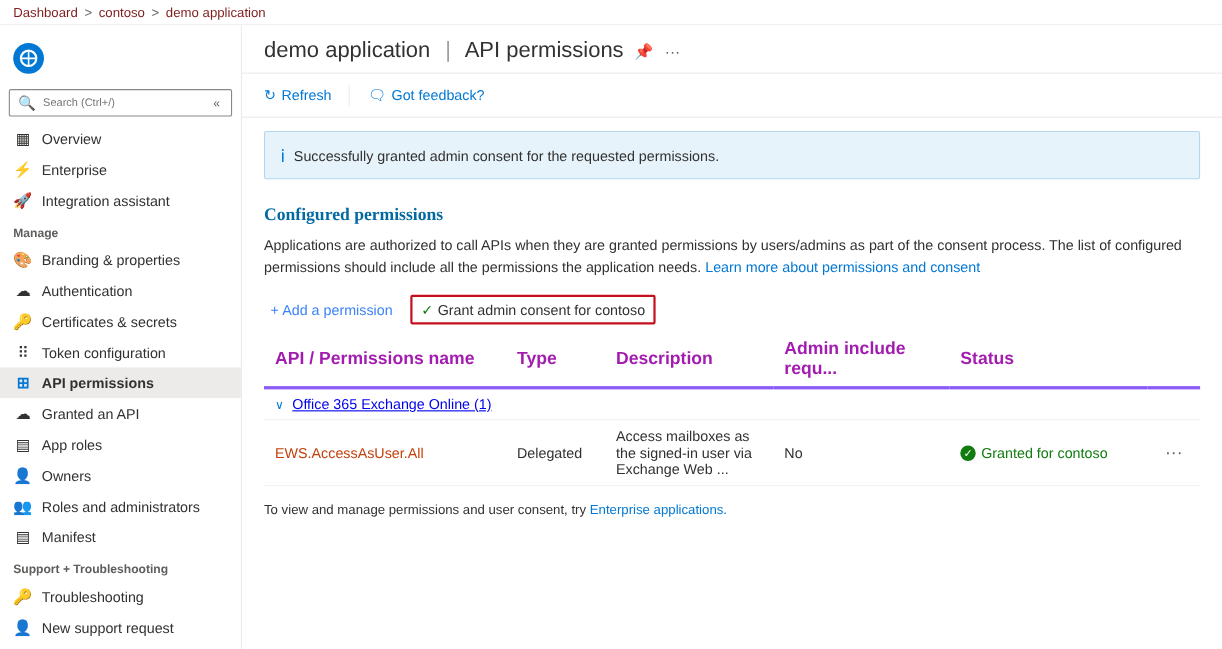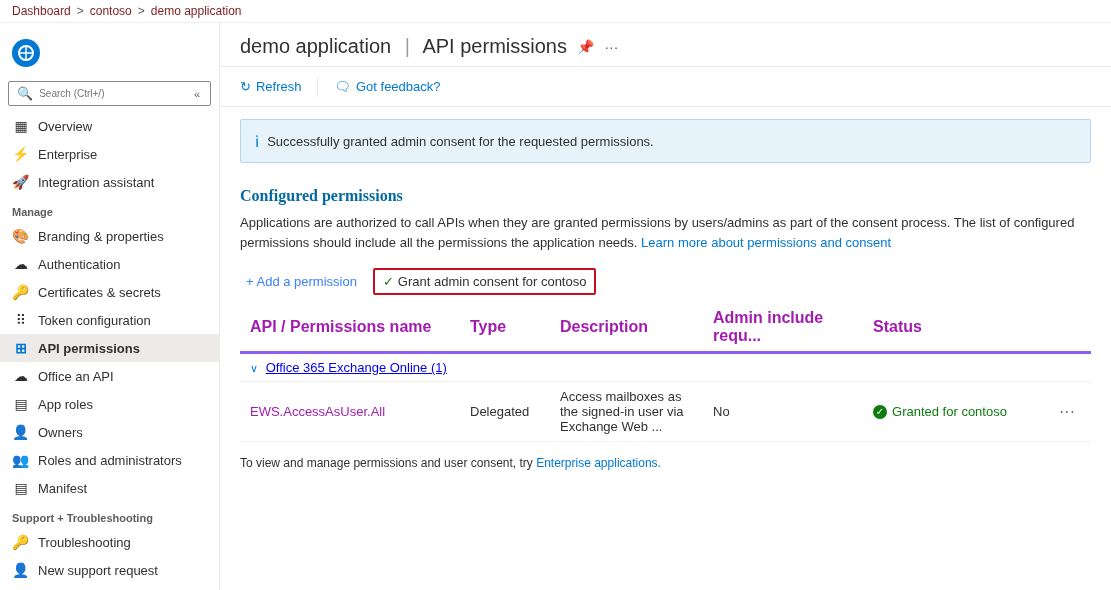--- a/index.html
+++ b/index.html
@@ -46,21 +46,21 @@
     .add-permission-btn { display: flex; align-items: center; gap: 4px; color: #3b82f6; background: none; border: none; cursor: pointer; font-size: 13px; padding: 4px 6px; }
     .grant-consent-btn { display: flex; align-items: center; gap: 4px; color: #323130; background: none; border: 2px solid #c50f1f; cursor: pointer; font-size: 13px; padding: 4px 8px; border-radius: 2px; }
     .grant-consent-btn .check-icon { color: #107c10; }
 
     .table-container { padding: 0 20px; }
     table { width: 100%; border-collapse: collapse; font-size: 13px; }
     th { text-align: left; padding: 8px 10px 6px; font-weight: 600; color: #a21caf; border-bottom: 3px solid #8b5cf6; font-size: 16px; }
     td { padding: 7px 10px; border-bottom: 1px solid #f3f2f1; color: #323130; vertical-align: middle; }
     .group-row td { font-weight: 400; color: #0078d4; cursor: pointer; padding: 6px 10px; }
     .group-row td .expand-icon { margin-right: 4px; font-size: 11px; }
-    .permission-link { color: #a21caf; text-decoration: none; }
+    .permission-link { color: #c2410c; text-decoration: none; }
     .status-granted { display: flex; align-items: center; gap: 5px; color: #107c10; }
     .status-icon { width: 14px; height: 14px; background: #107c10; border-radius: 50%; display: flex; align-items: center; justify-content: center; color: #fff; font-size: 10px; }
     .more-btn { background: none; border: none; cursor: pointer; color: #605e5c; font-size: 16px; padding: 2px 6px; }
 
     .footer-note { padding: 14px 20px; font-size: 12px; color: #323130; }
     .footer-note a { color: #0078d4; text-decoration: none; }
 
     .col-name { width: 220px; }
     .col-type { width: 90px; }
     .col-desc { width: auto; }
@@ -133,21 +133,21 @@
       <div class="nav-item">
         <span class="nav-icon">⠿</span>
         <span>Token configuration</span>
       </div>
       <div class="nav-item active">
         <span class="nav-icon" style="color:#0078d4;">⊞</span>
         <span>API permissions</span>
       </div>
       <div class="nav-item">
         <span class="nav-icon">☁</span>
-        <span>Office an API</span>
+        <span>Granted an API</span>
       </div>
       <div class="nav-item">
         <span class="nav-icon">▤</span>
         <span>App roles</span>
       </div>
       <div class="nav-item">
         <span class="nav-icon">👤</span>
         <span>Owners</span>
       </div>
       <div class="nav-item">

